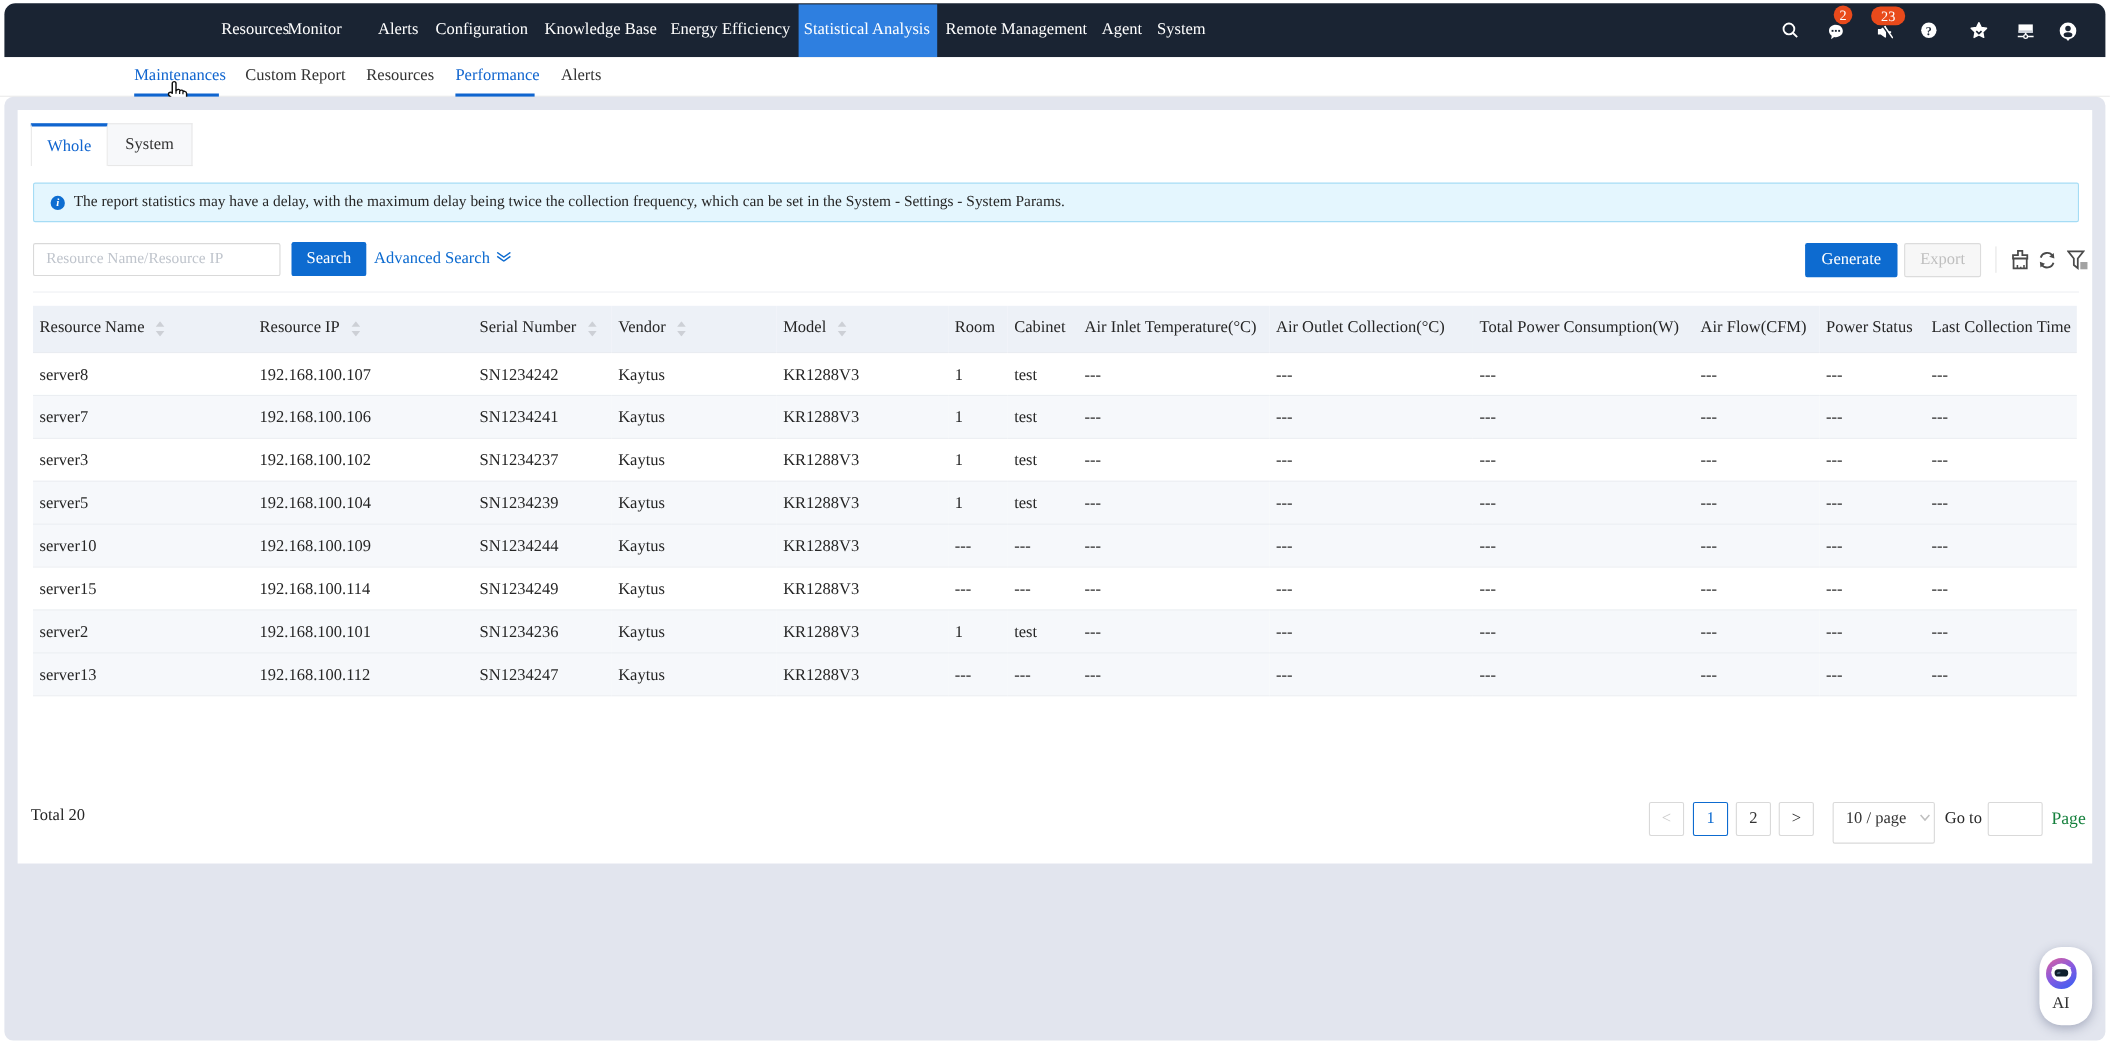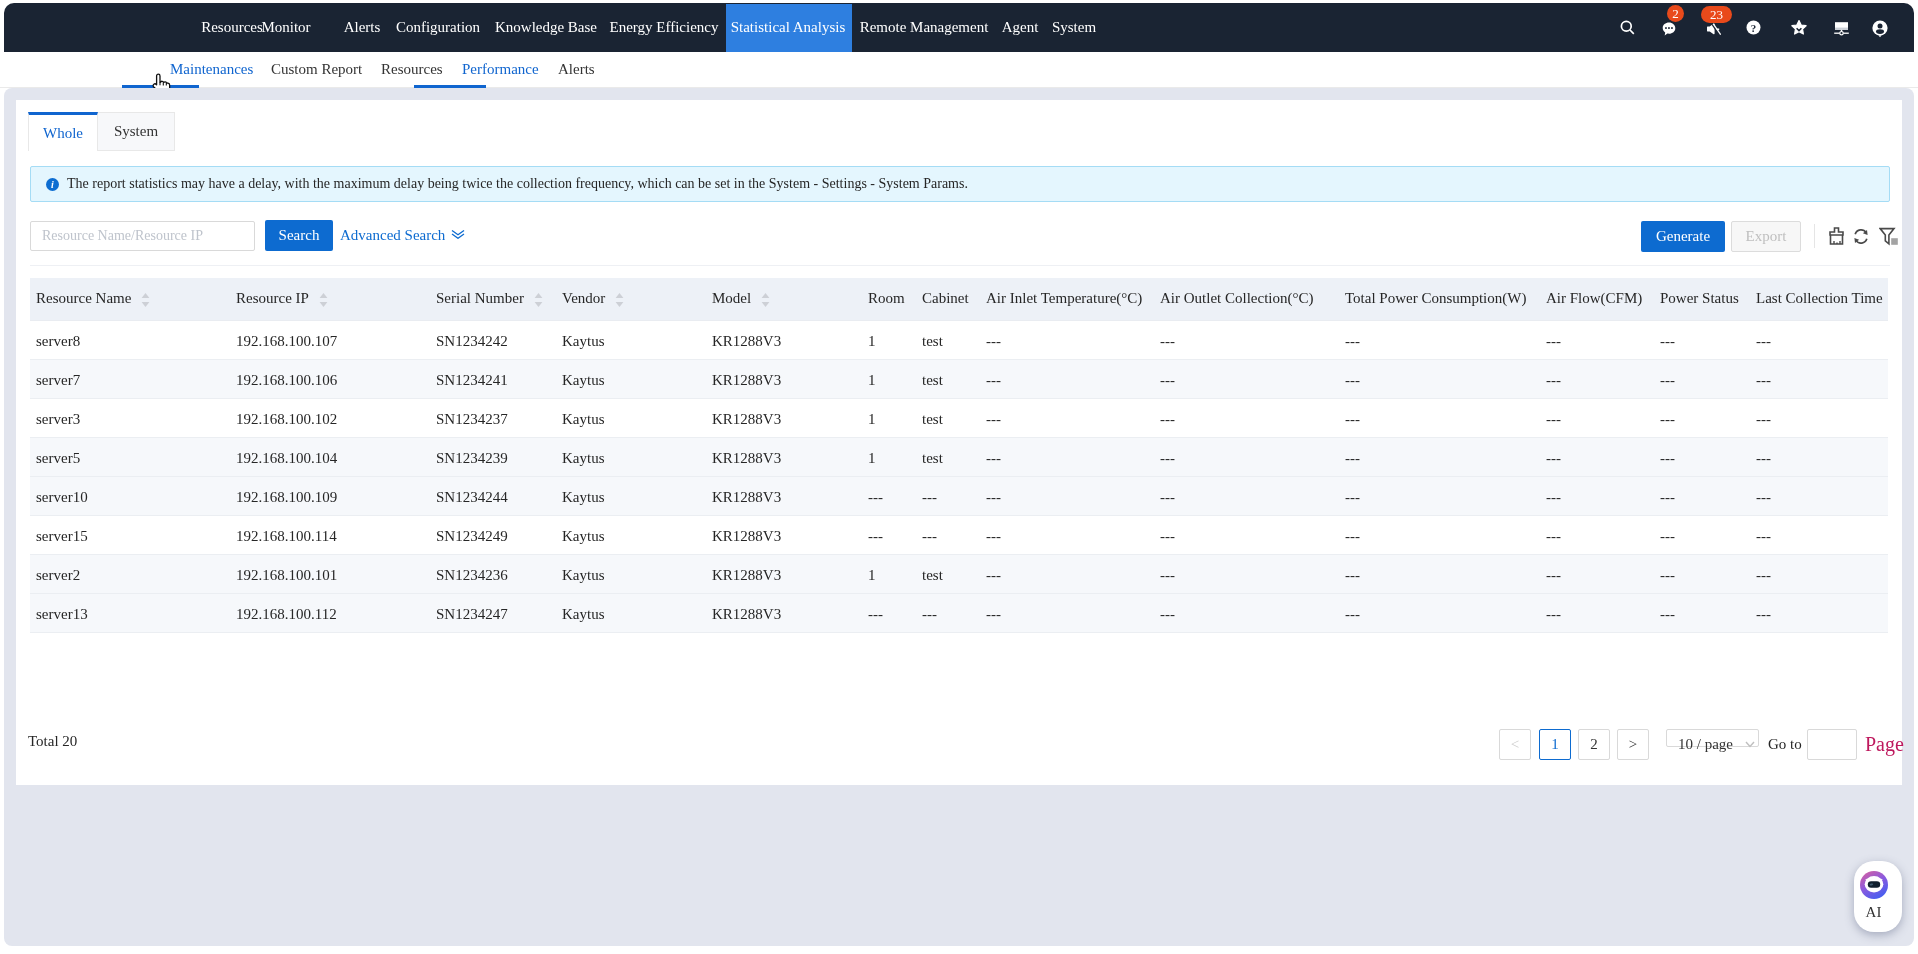--- a/index.html
+++ b/index.html
@@ -14,21 +14,21 @@
 .nav { position:absolute; top:0; height:49px; line-height:49px; color:#fff; font-size:15px;
   white-space:nowrap; transform:translateX(-50%); }
 #navactive { position:absolute; left:722px; top:1px; width:126px; height:48px; background:#2e7fe0; }
 .topicon { position:absolute; top:17px; width:15px; height:15px; }
 .badge { position:absolute; background:#e94a1b; color:#fff; font-size:13px; border-radius:9px;
   text-align:center; line-height:17px; height:17px; }
 
 
 #subnav { position:absolute; left:0; top:52px; width:1918px; height:36px; background:#fff;
   border-bottom:1px solid #eaeaea; }
-.stab { position:absolute; top:0; height:36px; line-height:34px; font-size:15px; color:#333;margin-left:48px; }
+.stab { position:absolute; top:0; height:36px; line-height:34px; font-size:15px; color:#333; }
 .stab.on { color:#1065cf; }
 .sline { position:absolute; top:33px; height:3px; background:#1065cf; }
 
 
 #panel { position:absolute; left:4px; top:88px; width:1910px; height:858px;
   background:#e2e5ee; border-radius:8px; }
 #card { position:absolute; left:12px; top:12px; width:1886px; height:685px; background:#fff; }
 
 
 .wtab { position:absolute; top:12px; height:39px; font-size:15px; text-align:center; line-height:37px; }
@@ -63,25 +63,25 @@
   font-size:15px; color:#262626; }
 #tbl th { background:#edf1f7; height:42px; font-weight:normal; text-align:left; padding:0 0 0 6px; border-bottom:1px solid #e9ecf1; }
 #tbl td { height:39px; padding:4px 0 0 6px; border-bottom:1px solid #ebeef2; }
 #tbl tr.alt td { background:#f6f8fb; }
 .sorter { display:inline-block; vertical-align:middle; margin-left:10px; }
 
 
 #total { position:absolute; left:12px; top:633px; font-size:15px; color:#262626; }
 .pbox { position:absolute; top:629px; width:32px; height:31px; border:1px solid #d9d9d9; border-radius:2px;
   background:#fff; text-align:center; line-height:29px; font-size:15px; color:#333; }
-#psel { position:absolute; left:1650px; top:629px; width:93px; height:18px; border:1px solid #d9d9d9; border-radius:2px;
+#psel { position:absolute; left:1650px; top:629px; width:93px; height:38px; border:1px solid #d9d9d9; border-radius:2px;
   background:#fff; font-size:15px; color:#333; line-height:29px; padding-left:11px; }
 #goto { position:absolute; left:1752px; top:629px; font-size:15px; color:#262626; line-height:31px; }
 #ginp { position:absolute; left:1791px; top:629px; width:50px; height:31px; border:1px solid #d9d9d9; border-radius:2px; background:#fff; }
-#pglbl { position:absolute; left:1849px; top:629px; font-size:20px; color:#be185d; line-height:31px; }
+#pglbl { position:absolute; left:1849px; top:629px; font-size:16px; color:#15803d; line-height:31px; }
 
 
 #ai { position:absolute; left:1854px; top:861px; width:39px; height:71px; background:#fff; border-radius:20px;
   box-shadow:0 3px 10px rgba(90,100,130,.45); text-align:center;padding-left:48px; }
 #ai .lbl { position:absolute; left:0; width:39px; top:43px; font-size:15px; color:#333; }
 </style>
 </head>
 <body>
 
 <div id="topbar">

